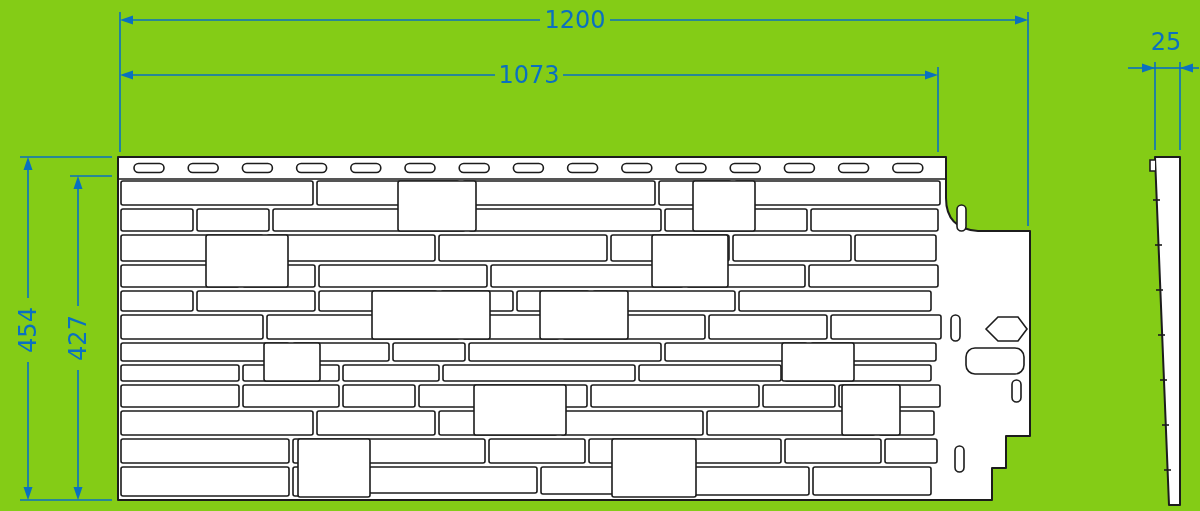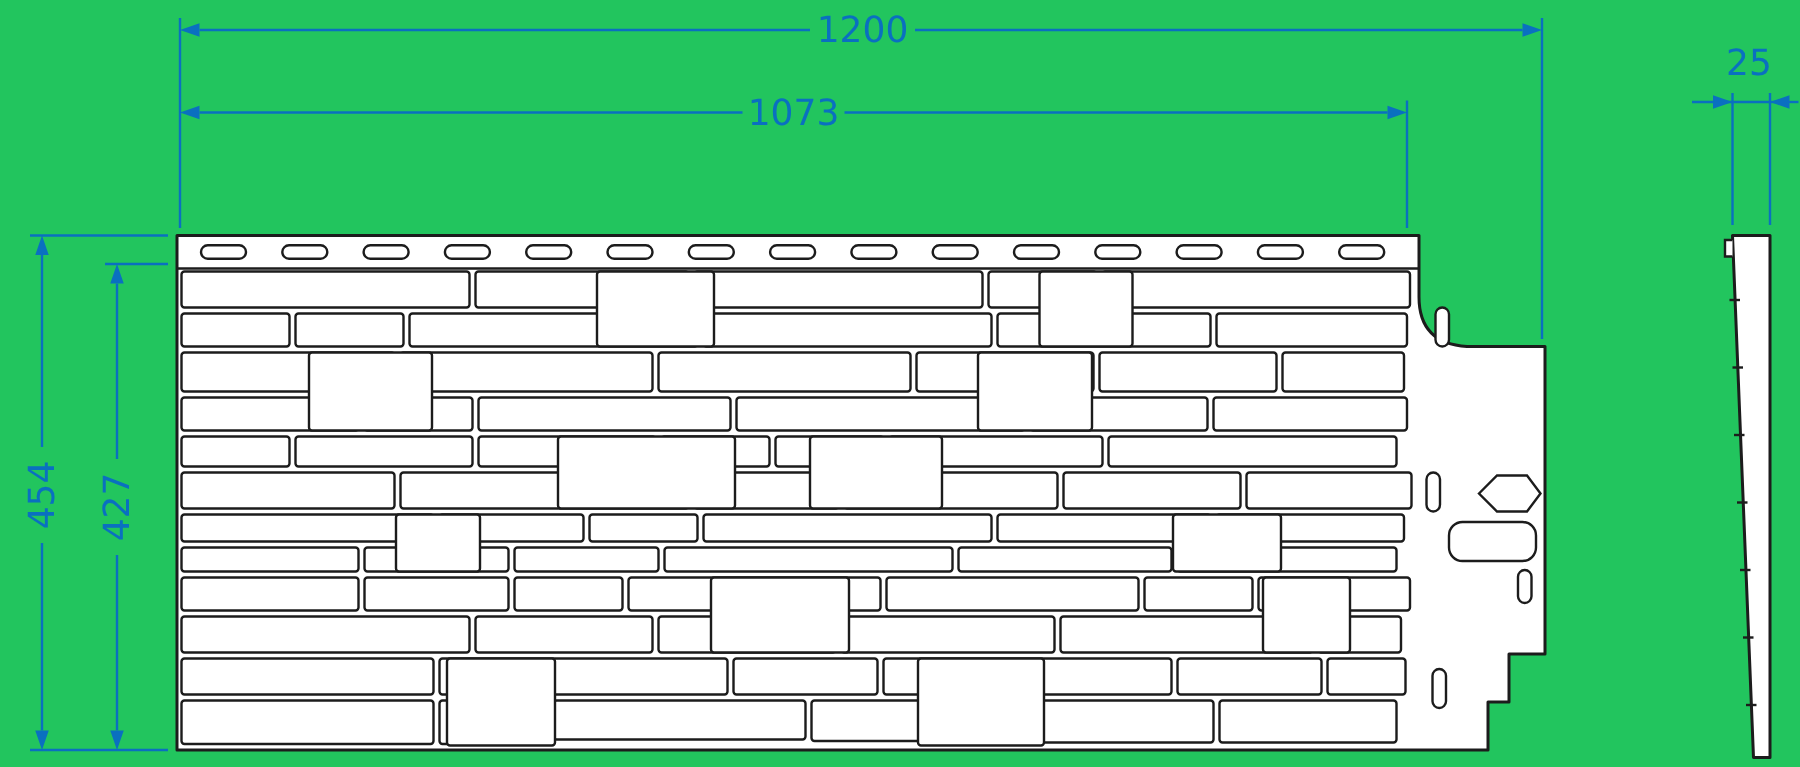--- a/index.html
+++ b/index.html
@@ -1,17 +1,17 @@
 <!DOCTYPE html>
 <html><head>
 <meta charset="utf-8">
 <style>
   html,body { margin:0; padding:0; background:#ffffff; }
   #canvas {
-    position:relative; width:1200px; height:511px; background:#22c55e;
+    position:relative; width:1200px; height:511px; background:#84cc16;
     font-family:"DejaVu Sans", sans-serif;
   }
   svg { display:block; }
   .outline { stroke:#1c1c1c; stroke-width:2; fill:#ffffff; stroke-linejoin:round; }
   .thin    { stroke:#1c1c1c; stroke-width:1.6; fill:#ffffff; }
   .brick   { stroke:#1c1c1c; stroke-width:1.6; fill:#ffffff; }
   .dim-line { stroke:#0a70c0; stroke-width:1.6; fill:none; }
   .dim-arrow { fill:#0a70c0; stroke:none; }
   .dim-text { fill:#0a70c0; font-family:"DejaVu Sans", sans-serif; font-size:24px; }
 </style>

